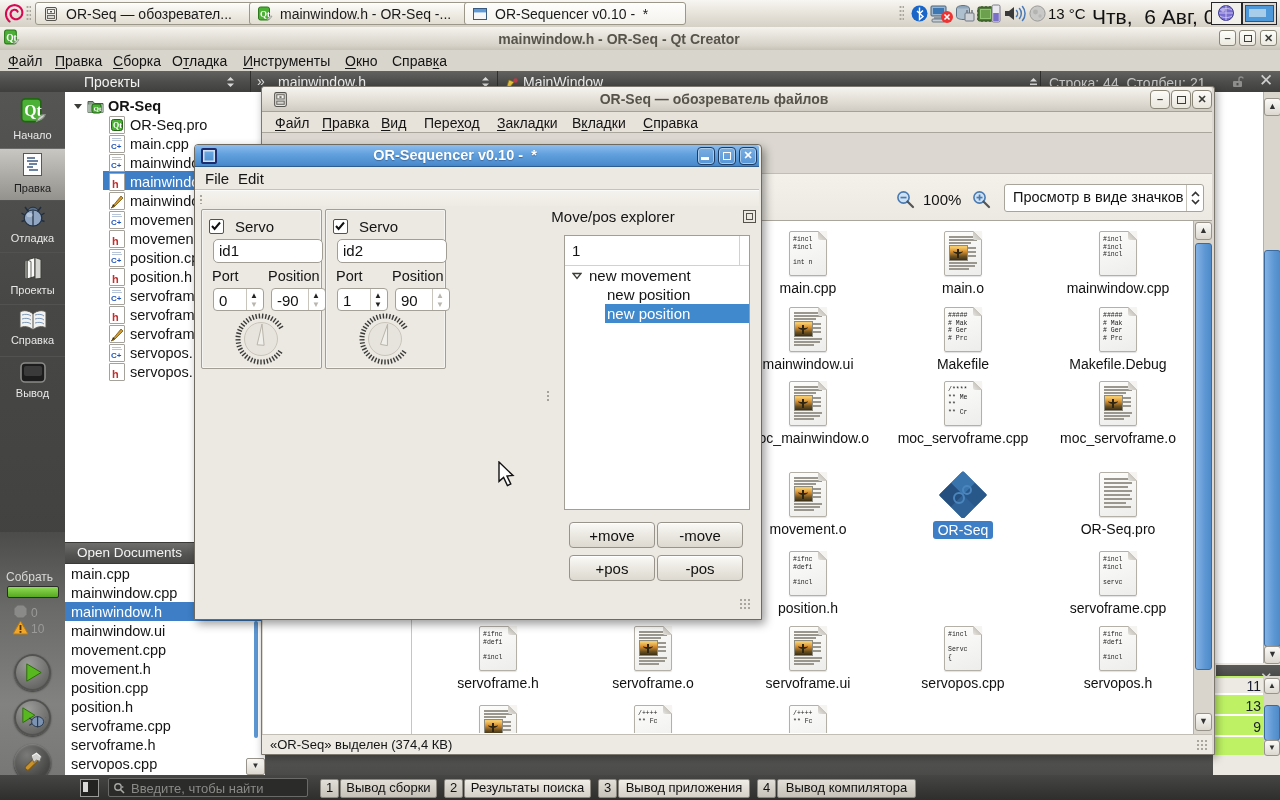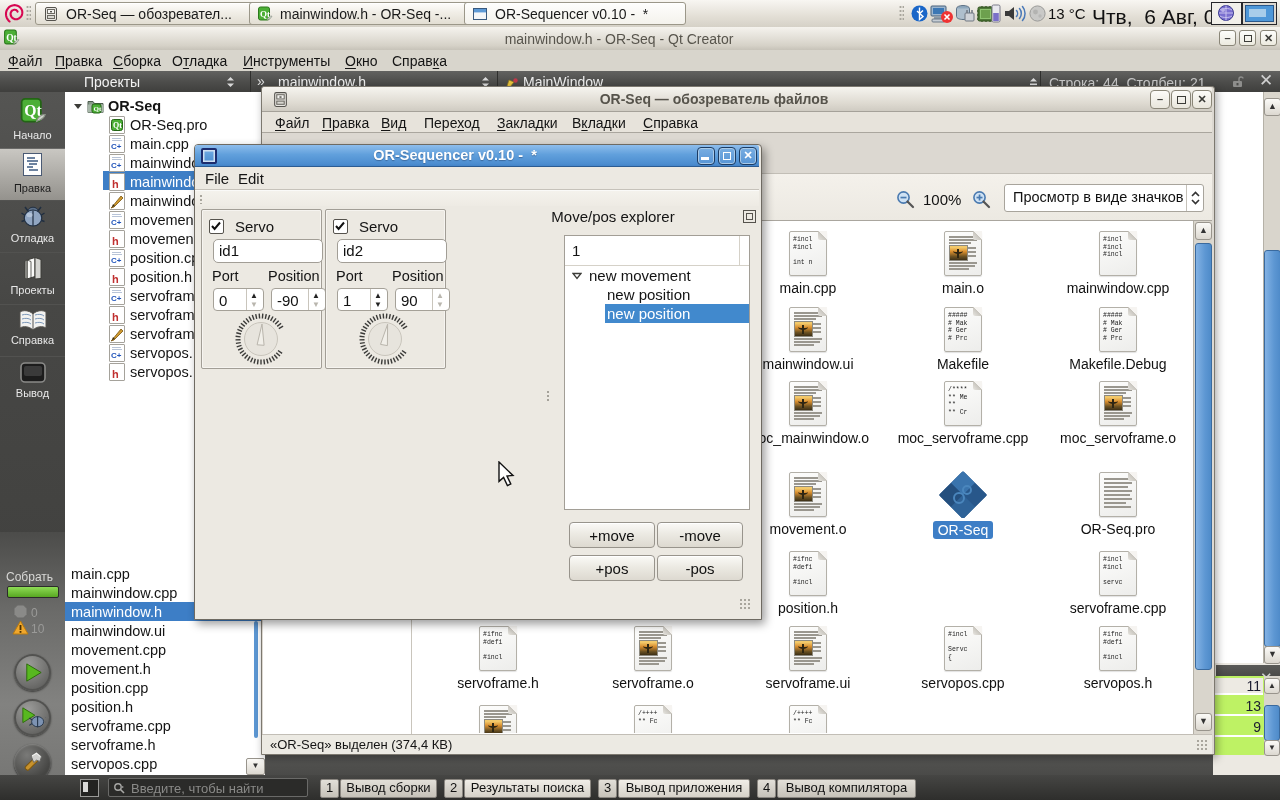--- a/index.html
+++ b/index.html
@@ -107,21 +107,21 @@
    </div>
  </div>
 </div>
 
 <div class="a" style="left:0;top:27px;width:1280px;height:23px;background:linear-gradient(#f5f3ee,#d6d2c8 80%,#c7c3b9);border-bottom:1px solid #a5a199">
  <svg class="a" style="left:3px;top:2px" width="17" height="17" viewBox="0 0 16 16">
         <rect x="1.5" y="1" width="11" height="13" rx="2" fill="#4caf36" stroke="#2c7a1c"></rect>
         <text x="3" y="11" font-family="Liberation Serif" font-size="9" font-weight="bold" fill="#fff">Qt</text>
         <path d="M10 14c2-1 4-1 5-4-2 0-4 1-5 4z" fill="#cfd4cc" stroke="#8a9086" stroke-width=".6"></path>
       </svg>
- <div class="a" style="left:0;top:4px;width:1238px;text-align:center;font-size:14px;font-weight:normal;color:#57544c">mainwindow.h - OR-Seq - Qt Creator</div>
+ <div class="a" style="left:0;top:4px;width:1238px;text-align:center;font-size:14px;font-weight:bold;color:#57544c">mainwindow.h - OR-Seq - Qt Creator</div>
  <div class="wbtn a" style="left:1219px;top:3px">–</div>
  <div class="wbtn a" style="left:1239px;top:3px">
         <span style="font-size:8px;border:1.5px solid #3c3c38;width:6px;height:5px;display:block"></span>
       </div>
  <div class="wbtn a" style="left:1260px;top:3px">✕</div>
 </div>
 <div class="a" style="left:0;top:50px;width:1280px;height:21px;background:#d8d5cc;font-size:14px;color:#141414">
  <span class="a" style="left:8px;top:3px"><u>Ф</u>айл</span>
  <span class="a" style="left:55px;top:3px"><u>П</u>равка</span>
  <span class="a" style="left:113px;top:3px"><u>С</u>борка</span>
@@ -311,20 +311,23 @@
           </svg>
         </span>servofram</div>
 <div class="navrow" style="top:251px;padding-left:44px;color:#141414"><span class="fi">
           <i class="badge" style="color:#2255bb;font-size:8px;bottom:1px">C+</i>
           <i style="top:2px;width:9px;height:1px;background:#b8c4d8;left:2px"></i>
           <i style="top:4px;width:10px;height:1px;background:#b8c4d8;left:2px"></i>
         </span>servopos.</div>
 <div class="navrow" style="top:270px;padding-left:44px;color:#141414"><span class="fi">
           <i class="badge" style="color:#c03030;font-size:11px;bottom:0px;left:2px">h</i>
         </span>servopos.</div>
+<div class="a" style="left:0;top:450px;width:200px;height:20px;background:linear-gradient(#6e6e6c,#535351 60%,#484846);border-top:1px solid #3a3a38;border-bottom:1px solid #3a3a38">
+        <span style="position:absolute;left:12px;top:2px;font-size:13.5px;color:#f4f4f4">Open Documents</span>
+      </div>
 <div class="odrow" style="top:472px;">main.cpp</div>
 <div class="odrow" style="top:491px;">mainwindow.cpp</div>
 <div class="odrow" style="top:510px;background:#3d7ec6;color:#fff;">mainwindow.h</div>
 <div class="odrow" style="top:529px;">mainwindow.ui</div>
 <div class="odrow" style="top:548px;">movement.cpp</div>
 <div class="odrow" style="top:567px;">movement.h</div>
 <div class="odrow" style="top:586px;">position.cpp</div>
 <div class="odrow" style="top:605px;">position.h</div>
 <div class="odrow" style="top:624px;">servoframe.cpp</div>
 <div class="odrow" style="top:643px;">servoframe.h</div>

